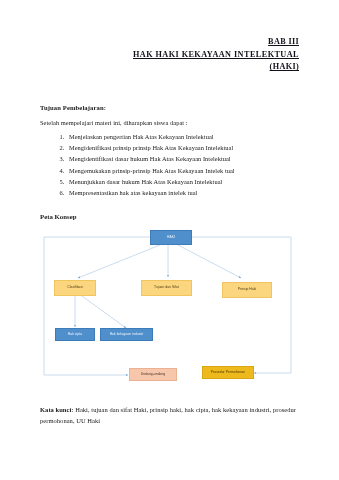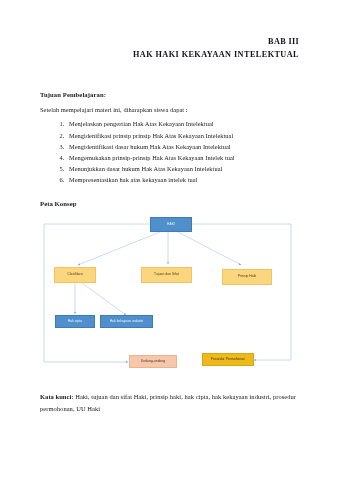--- a/index.html
+++ b/index.html
@@ -28,20 +28,21 @@
   .header-block {
     padding-top: 36px;
     text-align: right;
     line-height: 1.55;
   }
   .header-line {
     font-weight: bold;
     font-size: 8.2px;
     letter-spacing: 0.35px;
     color: #12121a;
+    text-decoration: underline;
   }
   .header-line.wide {
     letter-spacing: 0.45px;
   }
 
   
   .section-title {
     font-weight: bold;
     font-size: 6.6px;
     margin-top: 30px;
@@ -135,20 +136,21 @@
   }
 </style>
 </head>
 <body>
 
 <div class="page">
 
   <div class="header-block">
     <div class="header-line">BAB III</div>
     <div class="header-line wide">HAK HAKI  KEKAYAAN  INTELEKTUAL</div>
+    <div class="header-line">(HAKI)</div>
   </div>
 
   <div class="section-title">Tujuan Pembelajaran:</div>
   <div class="lead">Setelah mempelajari  materi ini, diharapkan siswa dapat :</div>
   <ol class="objectives">
     <li>Menjelaskan pengertian Hak Atas Kekayaan Intelektual</li>
     <li>Mengidenifikasi prinsip prinsip Hak Atas Kekayaan Intelektual</li>
     <li>Mengidentifikasi dasar hukum Hak Atas Kekayaan Intelektual</li>
     <li>Mengemukakan prinsip-prinsip Hak Atas Kekayaan Intelek tual</li>
     <li>Menunjukkan dasar hukum Hak Atas Kekayaan Intelektual</li>

